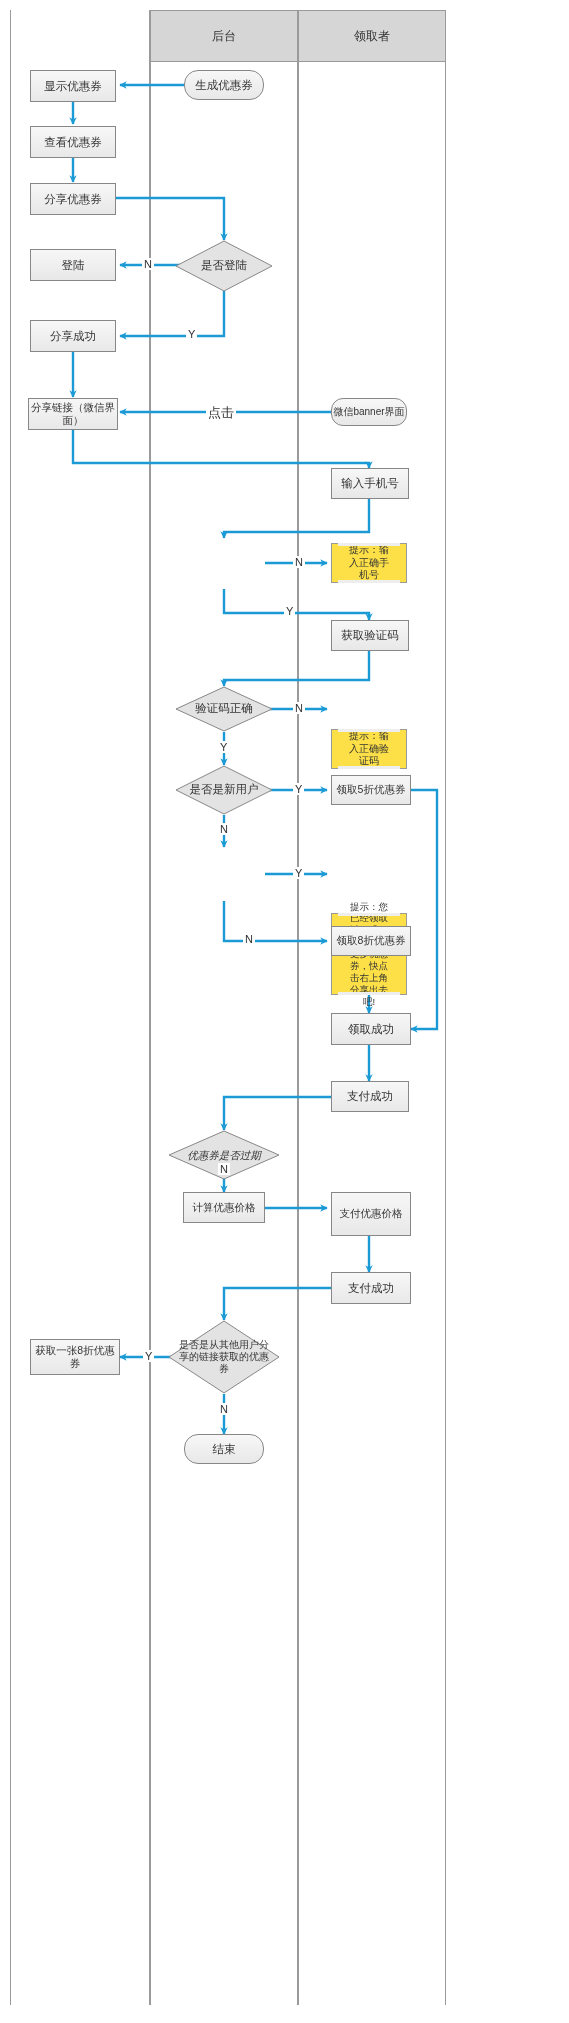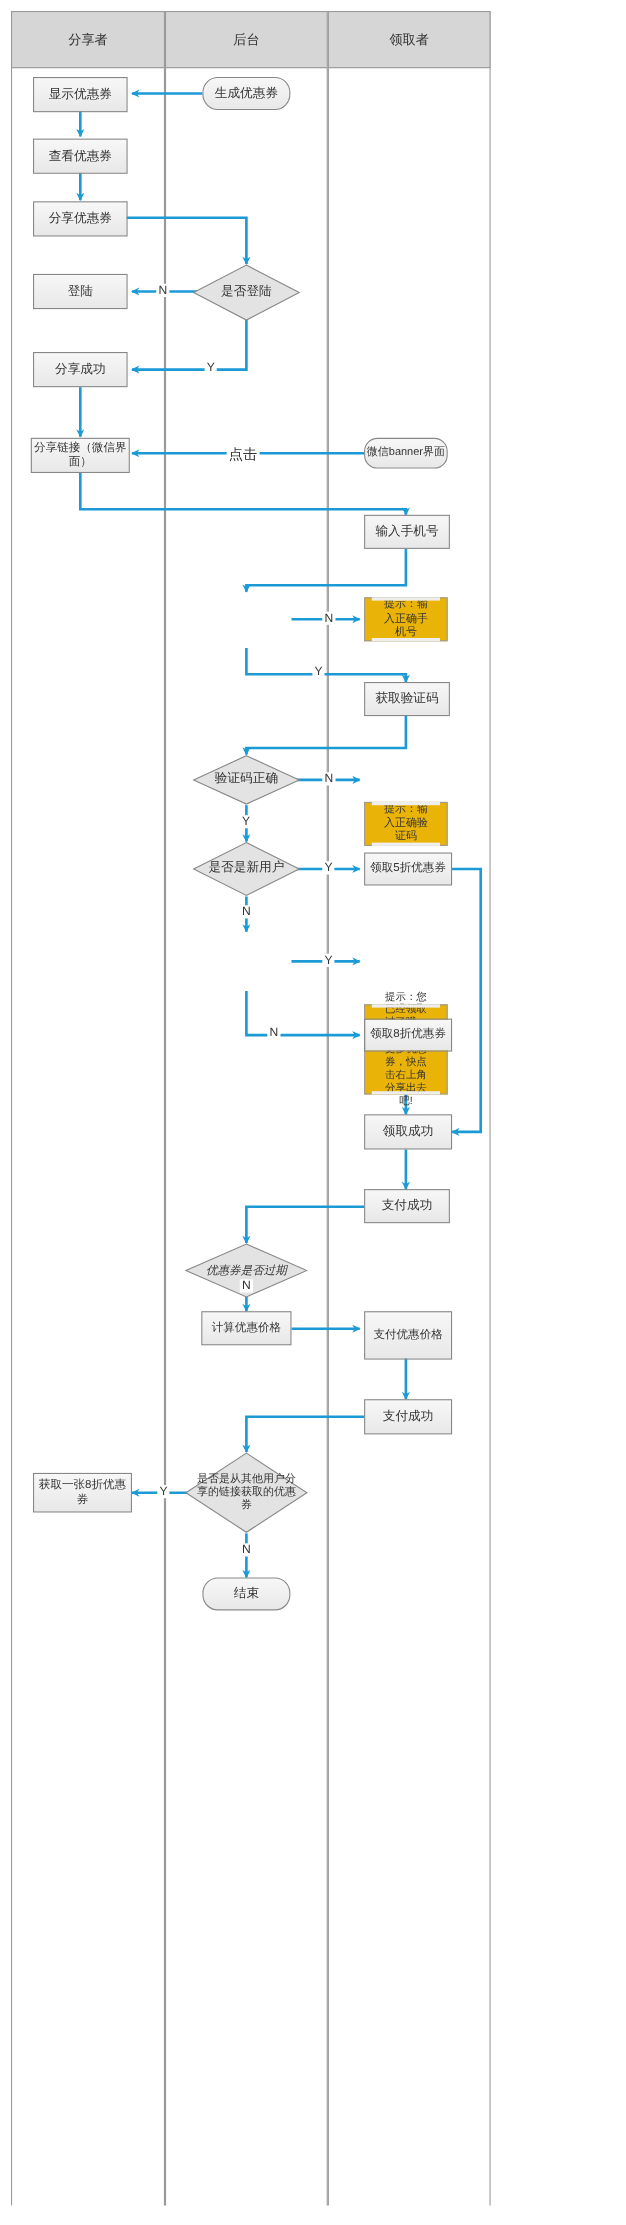--- a/index.html
+++ b/index.html
@@ -55,21 +55,21 @@
   .box {
     background: linear-gradient(#f7f7f7, #e8e8e8);
     border: 1px solid #878787;
   }
   .rounded {
     background: linear-gradient(#f7f7f7, #e8e8e8);
     border: 1px solid #878787;
     border-radius: 14px;
   }
   .note {
-    background: #eab308;
+    background: #fde047;
     border: 1px solid #9a9a9a;
     padding: 2px 17px;
     position: relative;
   }
   .note::before,
   .note::after {
     content: "";
     position: absolute;
     background: #eeeeee;
   }
@@ -116,23 +116,20 @@
 </style>
 </head>
 <body>
 
 <div id="canvas">
 
   <div class="lane" style="left:10px;width:140px;"></div>
   <div class="lane" style="left:150px;width:148px;"></div>
   <div class="lane" style="left:298px;width:148px;"></div>
 
-  <div class="lane-head" style="left:10px;width:140px;">
-    <span>分享者</span>
-  </div>
   <div class="lane-head" style="left:150px;width:148px;">
     <span>后台</span>
   </div>
   <div class="lane-head" style="left:298px;width:148px;">
     <span>领取者</span>
   </div>
 
   <svg id="edges" viewBox="0 0 569 2023" xmlns="http://www.w3.org/2000/svg">
     <defs>
       <marker id="ah" markerWidth="9" markerHeight="9" refX="7.2" refY="4.5" orient="auto" markerUnits="userSpaceOnUse">

